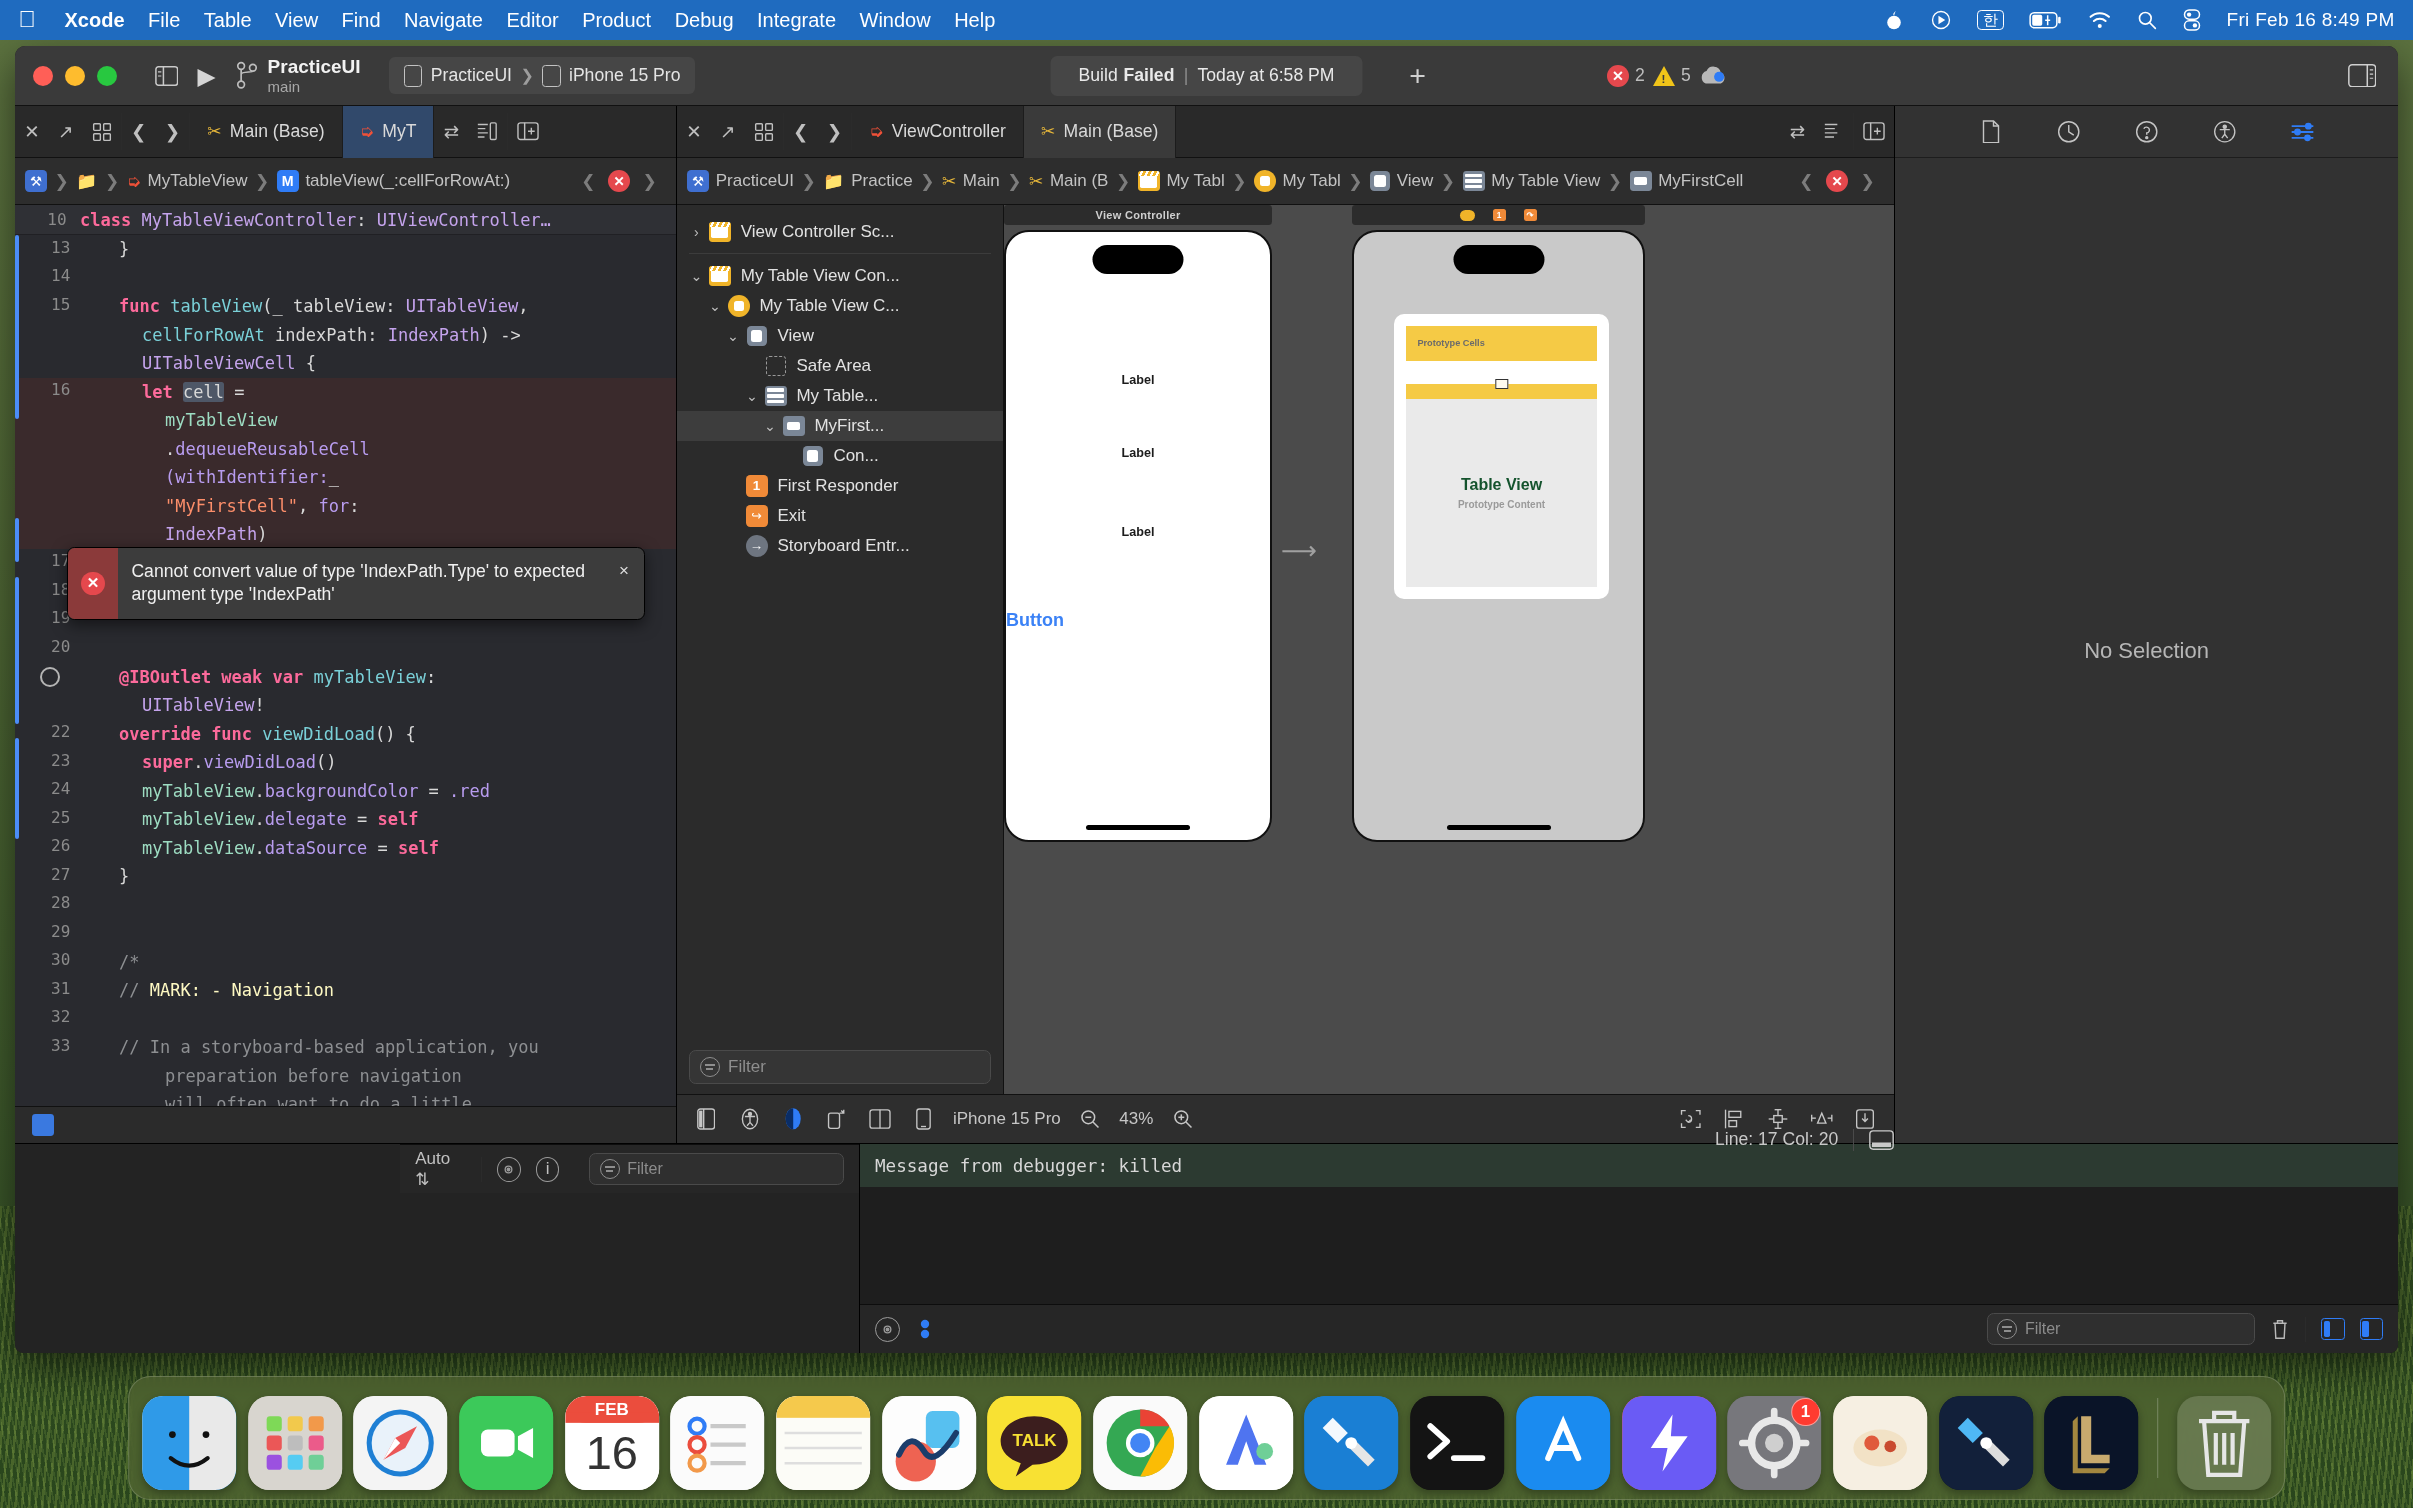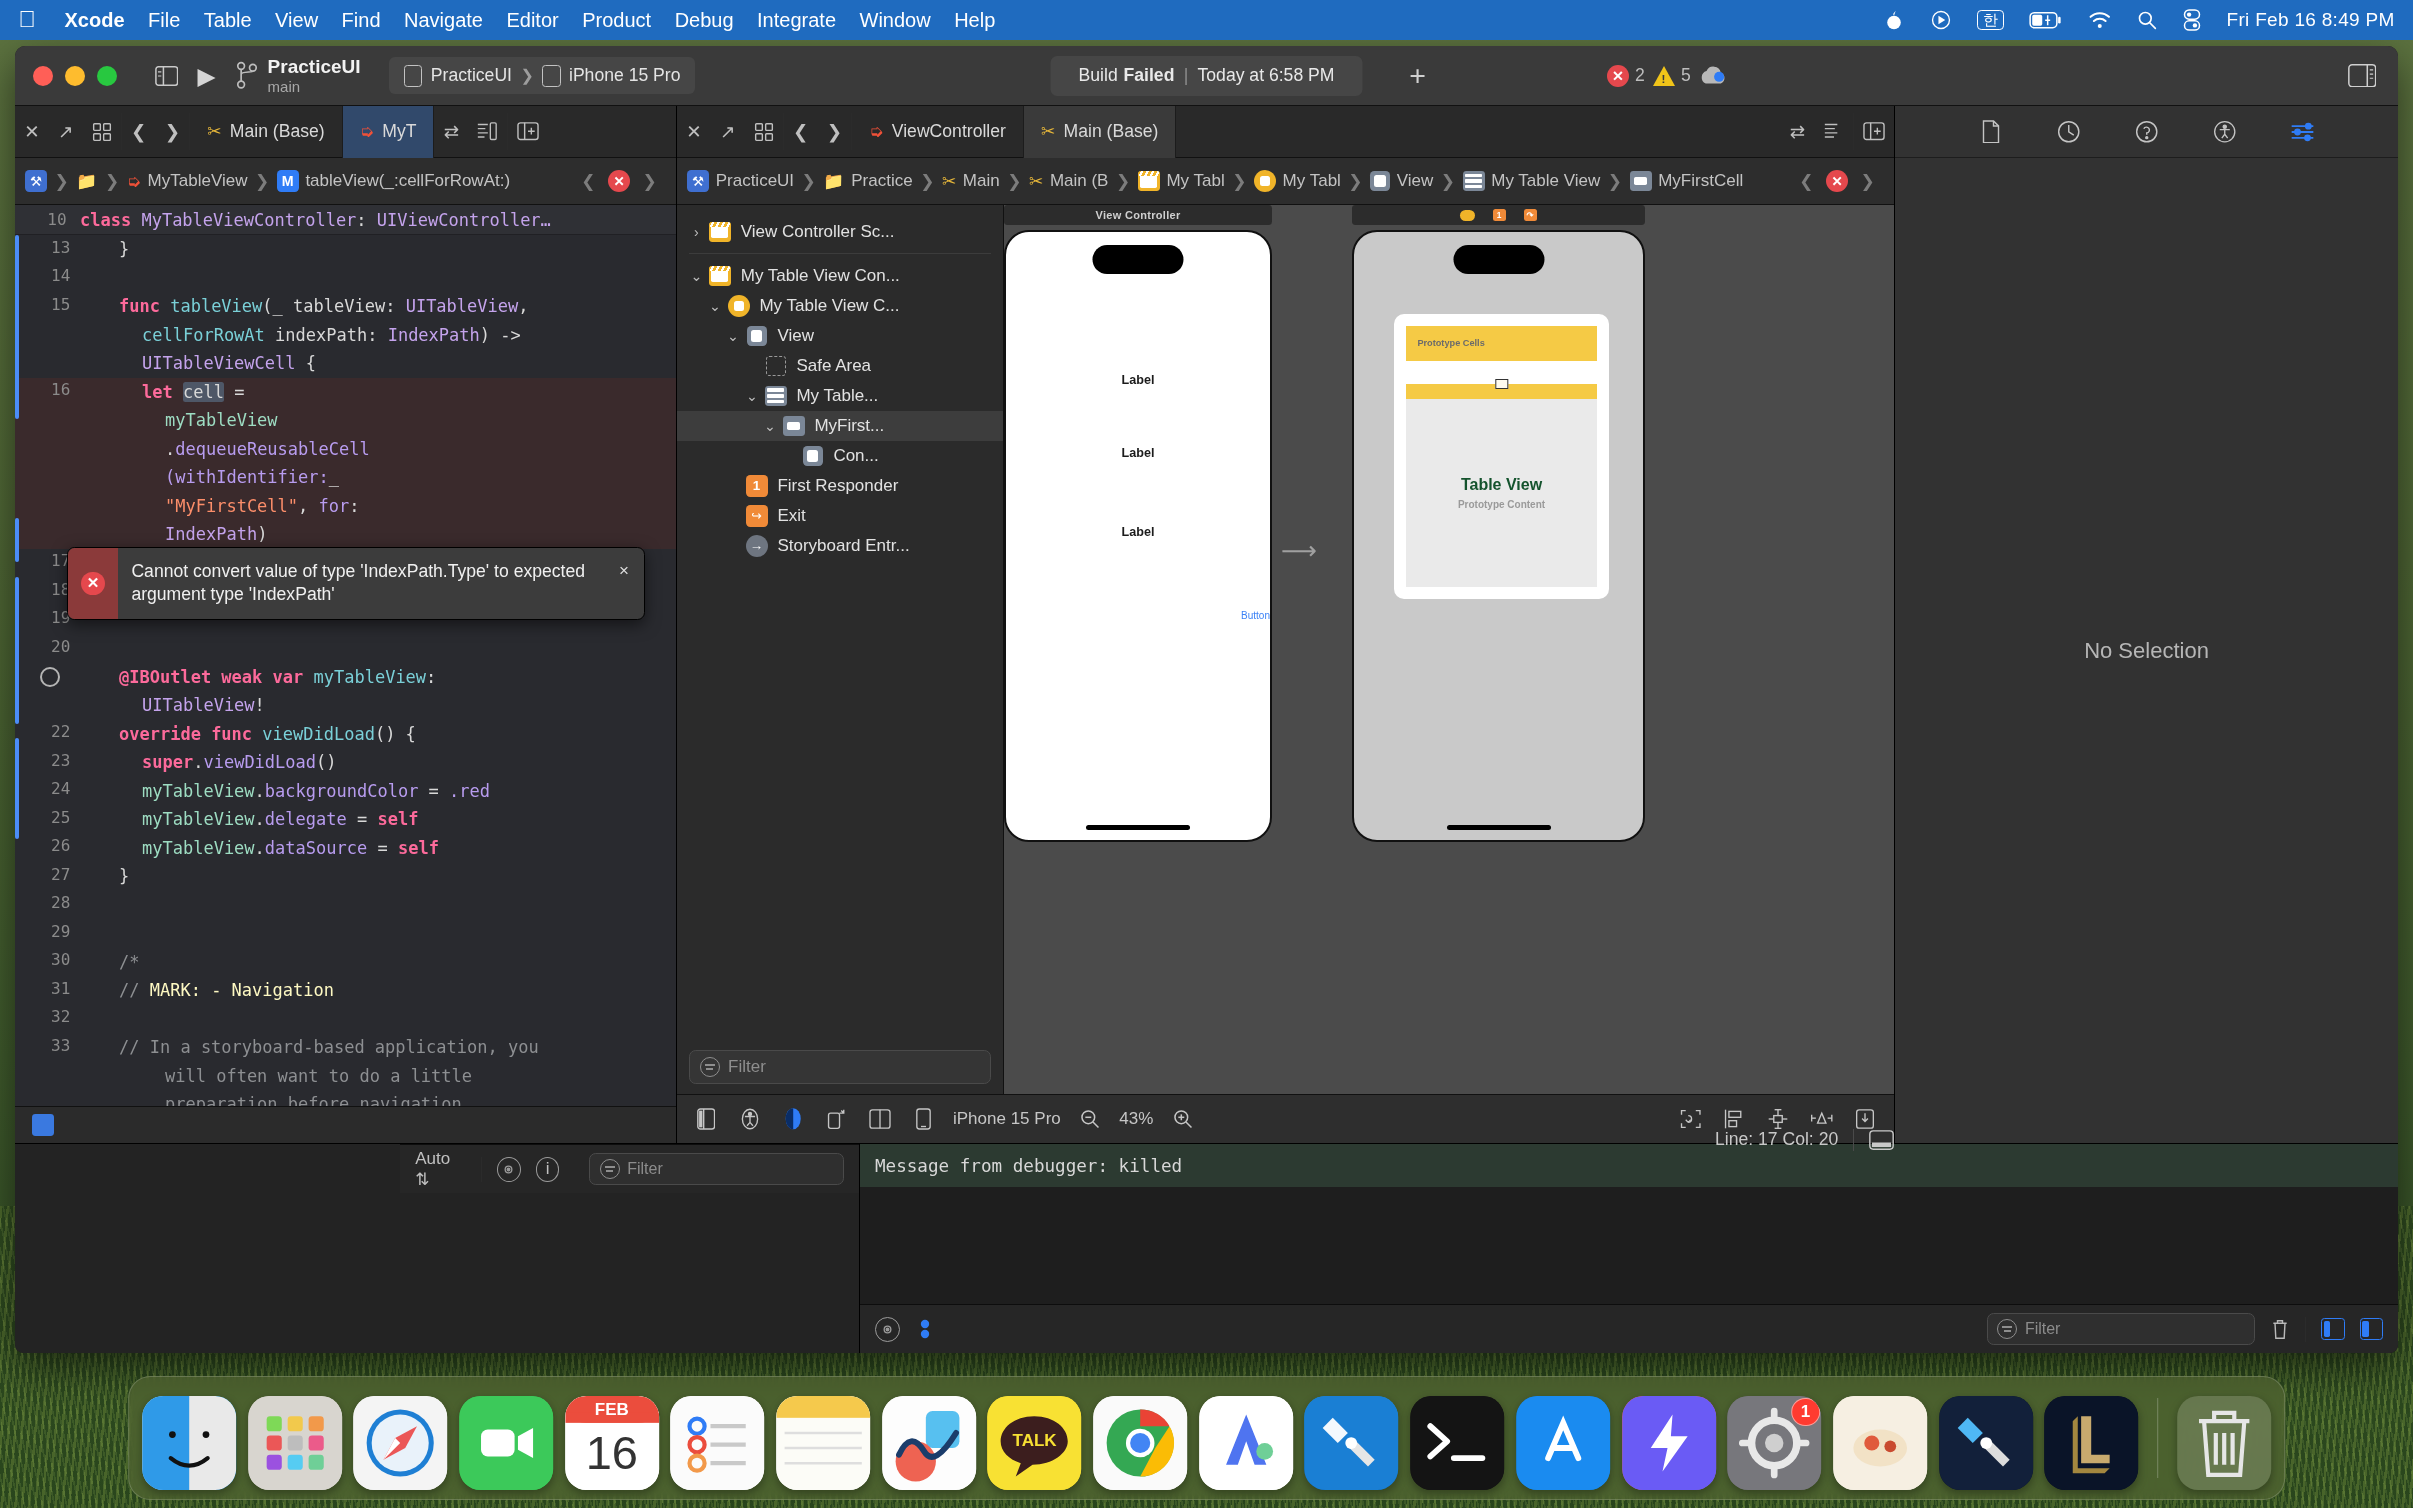--- a/index.html
+++ b/index.html
@@ -219,21 +219,21 @@
   }
   .phone {
     border: 2.5px solid #111; border-radius: 25px; overflow: hidden; position: relative;
     margin-top: 5px;
   }
   .notch { position:absolute; left:50%; transform:translateX(-50%); top: 13.4px;
            width: 91px; height: 28.5px; background: #000; border-radius: 15px; }
   .homebar { position:absolute; left:50%; transform:translateX(-50%); bottom: 10px;
              width: 104px; height: 5px; background:#000; border-radius: 3.4px;}
   .vc-label { text-align:center; color:#1c1c1c; font-size:12.6px; font-weight:600; }
-  .vc-button { text-align:right; color:#3b82f6; font-size:10px; font-weight:400; }
+  .vc-button { text-align:left; color:#3b82f6; font-size:18px; font-weight:700; }
   .seg-icons { display:flex; align-items:center; justify-content:center; gap: 18.4px; }
   .seg-ic-circ{width:14.2px;height:11px;border-radius:5.9px;background:#f0b429;}
   .seg-ic-fr{width:12.6px;height:12.6px;border-radius:2.5px;background:#f08a38;color:#fff;font-size:8.4px;
              display:flex;align-items:center;justify-content:center;font-weight:bold;}
   .seg-ic-exit{width:12.6px;height:12.6px;border-radius:2.5px;background:#f08a38;color:#fff;font-size:8.4px;
                display:flex;align-items:center;justify-content:center;}
   #arrow-seg { position:absolute; color:#a0a0a0; font-size: 25px; }
   #sb-bottombar {
     height: 49px; background: #2e2e2e; border-top: 0.8px solid #111;
     display: flex; align-items: center; padding: 0 15px; gap: 15px; flex: 0 0 49px;
@@ -623,25 +623,25 @@
             <div class="cl">
               <div class="gut">32</div>
               <div class="src" style="padding-left: 15px;">&nbsp;</div>
             </div>
             <div class="cl">
               <div class="gut">33</div>
               <div class="src" style="padding-left: 39px;"><span class="cmt">// In a storyboard-based application, you</span></div>
             </div>
             <div class="cl">
               <div class="gut"></div>
+              <div class="src" style="padding-left: 85px;"><span class="cmt">preparation before navigation</span></div>
+            </div>
+            <div class="cl">
+              <div class="gut"></div>
               <div class="src" style="padding-left: 85px;"><span class="cmt">will often want to do a little</span></div>
-            </div>
-            <div class="cl">
-              <div class="gut"></div>
-              <div class="src" style="padding-left: 85px;"><span class="cmt">preparation before navigation</span></div>
             </div>
             <div class="bluebar" style="top: 0px; height: 184px;"></div>
             <div class="bluebar" style="top: 283px; height: 44px;"></div>
             <div class="bluebar" style="top: 342px; height: 147px;"></div>
             <div class="bluebar" style="top: 503px; height: 101px;"></div>
           </div>
         <div id="err-popover" style="top:342px;">
           <div class="ebar">
               <span class="dot">✕</span>
             </div>

